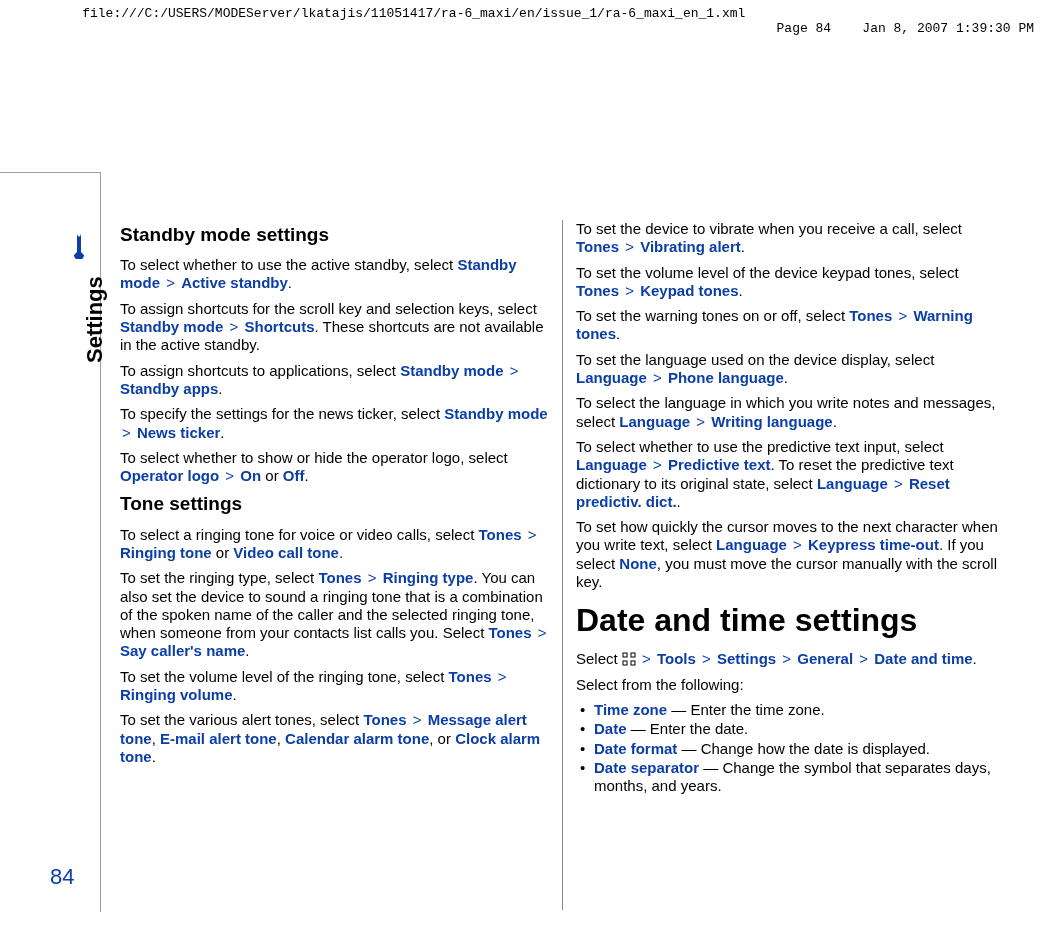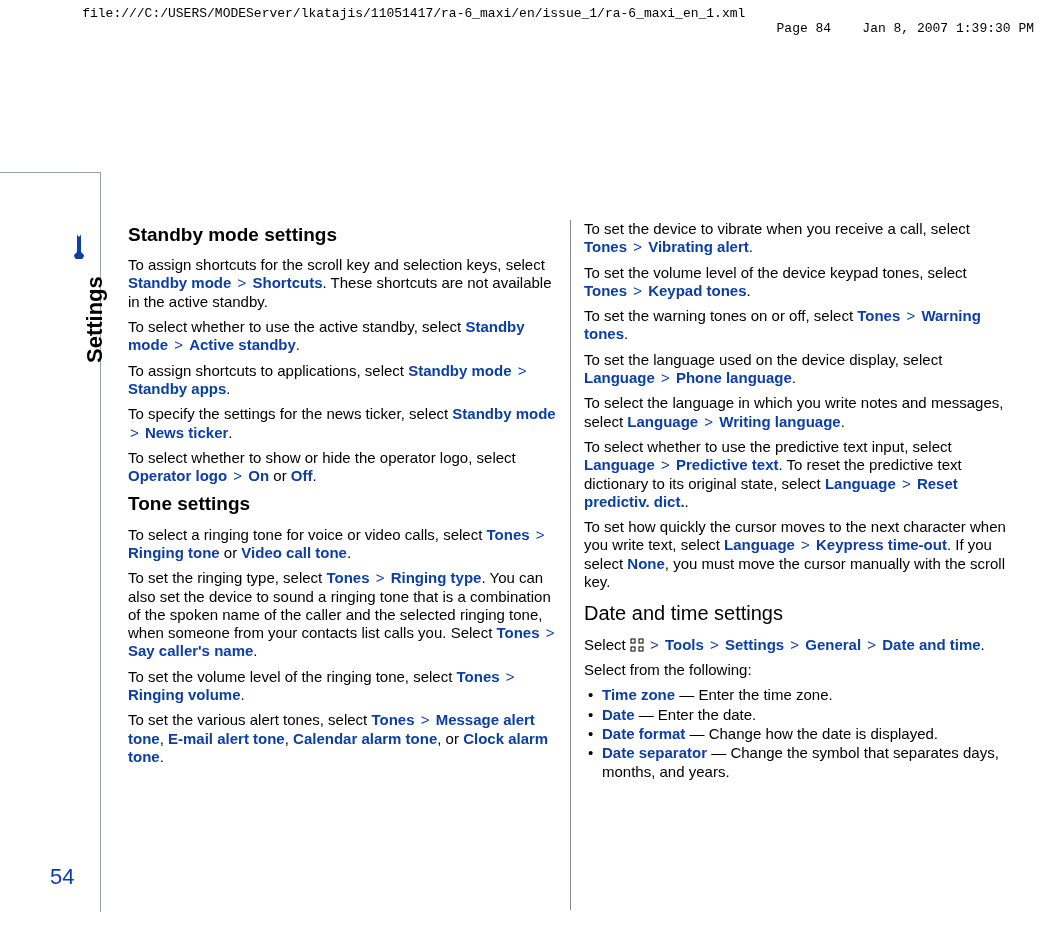--- a/index.html
+++ b/index.html
@@ -47,33 +47,33 @@
   .page-num {
     position: absolute;
     left: 50px;
     bottom: 22px;
     font-size: 22px;
     color: #0b3ea6;
     font-weight: 500;
   }
   .content {
     position: absolute;
-    left: 128px;
+    left: 120px;
     top: 48px;
     width: 884px;
     height: 690px;
     column-count: 2;
     column-gap: 28px;
     column-rule: 1px solid #888;
     font-size: 15px;
     line-height: 1.22;
   }
   .content p { margin: 0 0 7px 0; }
   .content h2 { font-size: 19px; font-weight: 700; margin: 3px 0 10px 0; }
-  .content h1 { font-size: 20px; font-weight: 400; margin: 10px 0 10px 0; }
+  .content h1 { font-size: 32px; font-weight: 700; margin: 10px 0 10px 0; }
   .nav { color: #0b3ea6; font-weight: 700; }
   .gt { color: #0b3ea6; font-weight: 400; padding: 0 2px; }
   ul.bullets { list-style: none; margin: 0 0 6px 0; padding: 0; }
   ul.bullets li { position: relative; padding-left: 18px; margin: 0 0 1px 0; }
   ul.bullets li::before { content: "•"; position: absolute; left: 4px; top: 0; }
   .icon-grid {
     display: inline-block; width: 14px; height: 14px; vertical-align: -2px;
   }
 </style>
 </head>
@@ -89,30 +89,30 @@
 <div class="page-frame">
 
   <div class="left-rail">
     <span class="wrench-icon">
       <svg width="30" height="18" viewBox="0 0 30 18">
         <path d="M4 4 a5 5 0 1 0 0 10 l3 -3 h17 a3 3 0 0 0 0 -4 h-17 z" fill="#0b3ea6"></path>
         <circle cx="24" cy="9" r="1.5" fill="#fff"></circle>
       </svg>
     </span>
     <div class="tab-label">Settings</div>
-    <div class="page-num">54</div>
+    <div class="page-num">84</div>
   </div>
 
   <div class="content">
 
     <h2>Standby mode settings</h2>
 
+    <p><span>To select whether to use the active standby, select </span><span class="nav">Standby mode</span><span class="gt"> &gt; </span><span class="nav">Active standby</span><span>.</span></p>
+
     <p><span>To assign shortcuts for the scroll key and selection keys, select </span><span class="nav">Standby mode</span><span class="gt"> &gt; </span><span class="nav">Shortcuts</span><span>. These shortcuts are not available in the active standby.</span></p>
-
-    <p><span>To select whether to use the active standby, select </span><span class="nav">Standby mode</span><span class="gt"> &gt; </span><span class="nav">Active standby</span><span>.</span></p>
 
     <p><span>To assign shortcuts to applications, select </span><span class="nav">Standby mode</span><span class="gt"> &gt; </span><span class="nav">Standby apps</span><span>.</span></p>
 
     <p><span>To specify the settings for the news ticker, select </span><span class="nav">Standby mode</span><span class="gt"> &gt; </span><span class="nav">News ticker</span><span>.</span></p>
 
     <p><span>To select whether to show or hide the operator logo, select </span><span class="nav">Operator logo</span><span class="gt"> &gt; </span><span class="nav">On</span><span> or </span><span class="nav">Off</span><span>.</span></p>
 
     <h2>Tone settings</h2>
 
     <p><span>To select a ringing tone for voice or video calls, select </span><span class="nav">Tones</span><span class="gt"> &gt; </span><span class="nav">Ringing tone</span><span> or </span><span class="nav">Video call tone</span><span>.</span></p>

